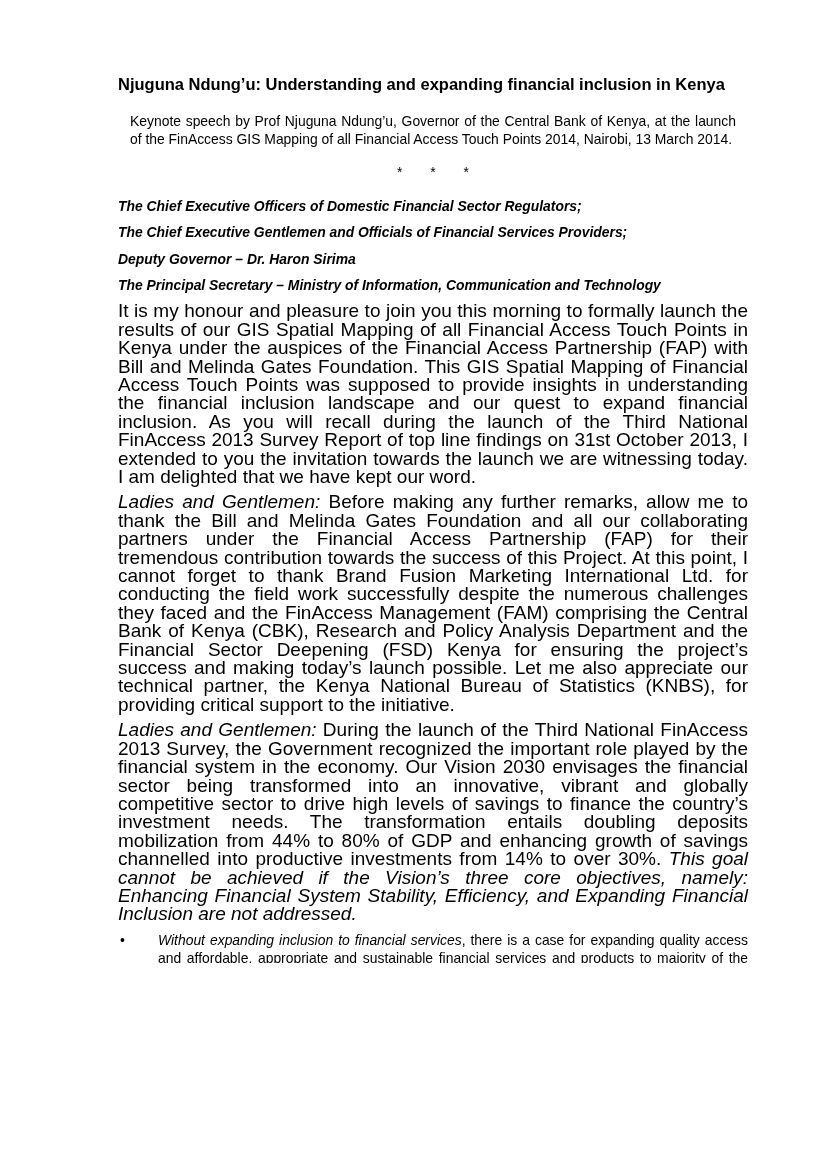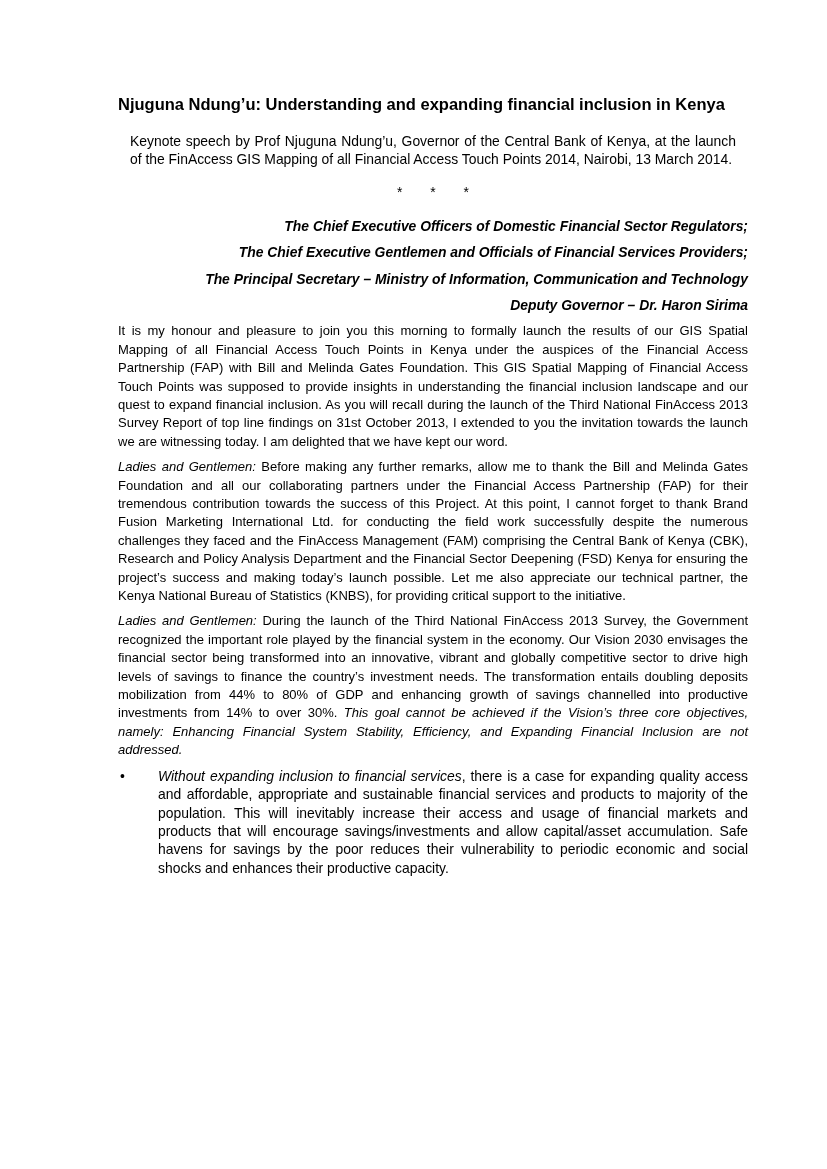--- a/index.html
+++ b/index.html
@@ -4,21 +4,21 @@
 <style>
   html, body { margin: 0; padding: 0; background: #ffffff; }
   .page {
     position: relative;
     width: 827px;
     height: 963px;
     background: #ffffff;
     color: #000000;
     font-family: "Liberation Sans", sans-serif;
     box-sizing: border-box;
-    padding: 94px 79px 0 118px;
+    padding: 74px 79px 0 118px;
     overflow: hidden;
   }
   .title {
     font-size: 16.5px;
     line-height: 21.5px;
     font-weight: bold;
     margin: 0 0 16px 0;
   }
   .meta {
     font-size: 13.9px;
@@ -31,24 +31,23 @@
     text-align: center;
     font-size: 13.9px;
     line-height: 18.4px;
   }
   .salutation {
     font-weight: bold;
     font-style: italic;
     font-size: 13.9px;
     line-height: 18.4px;
     margin: 0 0 8px 0;
-    text-align: right;
   }
   .para {
-    font-size: 13px;
+    font-size: 19px;
     line-height: 18.4px;
     text-align: justify;
     margin: 0 0 7px 0;
   }
   .lead { font-weight: normal; font-style: italic; }
   .bullet-item {
     position: relative;
     padding-left: 40px;
     font-size: 13.9px;
     line-height: 18.4px;
@@ -78,22 +77,22 @@
 <div class="page">
 
   <h1 class="title">Njuguna Ndung’u: Understanding and expanding financial inclusion in Kenya</h1>
 
   <p class="meta">Keynote speech by Prof Njuguna Ndung’u, Governor of the Central Bank of Kenya, at the launch of the FinAccess GIS Mapping of all Financial Access Touch Points 2014, Nairobi, 13 March 2014.</p>
 
   <div class="stars">*  *  *</div>
 
   <p class="salutation">The Chief Executive Officers of Domestic Financial Sector Regulators;</p>
   <p class="salutation">The Chief Executive Gentlemen and Officials of Financial Services Providers;</p>
+  <p class="salutation">Deputy Governor – Dr. Haron Sirima</p>
   <p class="salutation">The Principal Secretary – Ministry of Information, Communication and Technology</p>
-  <p class="salutation">Deputy Governor – Dr. Haron Sirima</p>
 
   <p class="para"><span>It is my honour and pleasure to join you this morning to formally launch the results of our GIS Spatial Mapping of all Financial Access Touch Points in Kenya under the auspices of the Financial Access Partnership (FAP) with Bill and Melinda Gates Foundation. This GIS Spatial Mapping of Financial Access Touch Points was supposed to provide insights in understanding the financial inclusion landscape and our quest to expand financial inclusion. As you will recall during the launch of the Third National FinAccess 2013 Survey Report of top line findings on 31st October 2013, I extended to you the invitation towards the launch we are witnessing today. I am delighted that we have kept our word.</span></p>
 
   <p class="para"><span class="lead">Ladies and Gentlemen:</span><span> Before making any further remarks, allow me to thank the Bill and Melinda Gates Foundation and all our collaborating partners under the Financial Access Partnership (FAP) for their tremendous contribution towards the success of this Project. At this point, I cannot forget to thank Brand Fusion Marketing International Ltd. for conducting the field work successfully despite the numerous challenges they faced and the FinAccess Management (FAM) comprising the Central Bank of Kenya (CBK), Research and Policy Analysis Department and the Financial Sector Deepening (FSD) Kenya for ensuring the project’s success and making today’s launch possible. Let me also appreciate our technical partner, the Kenya National Bureau of Statistics (KNBS), for providing critical support to the initiative.</span></p>
 
   <p class="para"><span class="lead">Ladies and Gentlemen:</span><span> During the launch of the Third National FinAccess 2013 Survey, the Government recognized the important role played by the financial system in the economy. Our Vision 2030 envisages the financial sector being transformed into an innovative, vibrant and globally competitive sector to drive high levels of savings to finance the country’s investment needs. The transformation entails doubling deposits mobilization from 44% to 80% of GDP and enhancing growth of savings channelled into productive investments from 14% to over 30%. </span><span class="lead">This goal cannot be achieved if the Vision’s three core objectives, namely: Enhancing Financial System Stability, Efficiency, and Expanding Financial Inclusion are not addressed.</span></p>
 
   <div class="bullet-item">
     <span class="bullet-marker">•</span><span class="lead">Without expanding inclusion to financial services</span><span>, there is a case for expanding quality access and affordable, appropriate and sustainable financial services and products to majority of the population. This will inevitably increase their access and usage of financial markets and products that will encourage savings/investments and allow capital/asset accumulation. Safe havens for savings by the poor reduces their vulnerability to periodic economic and social shocks and enhances their productive capacity.</span>
   </div>

